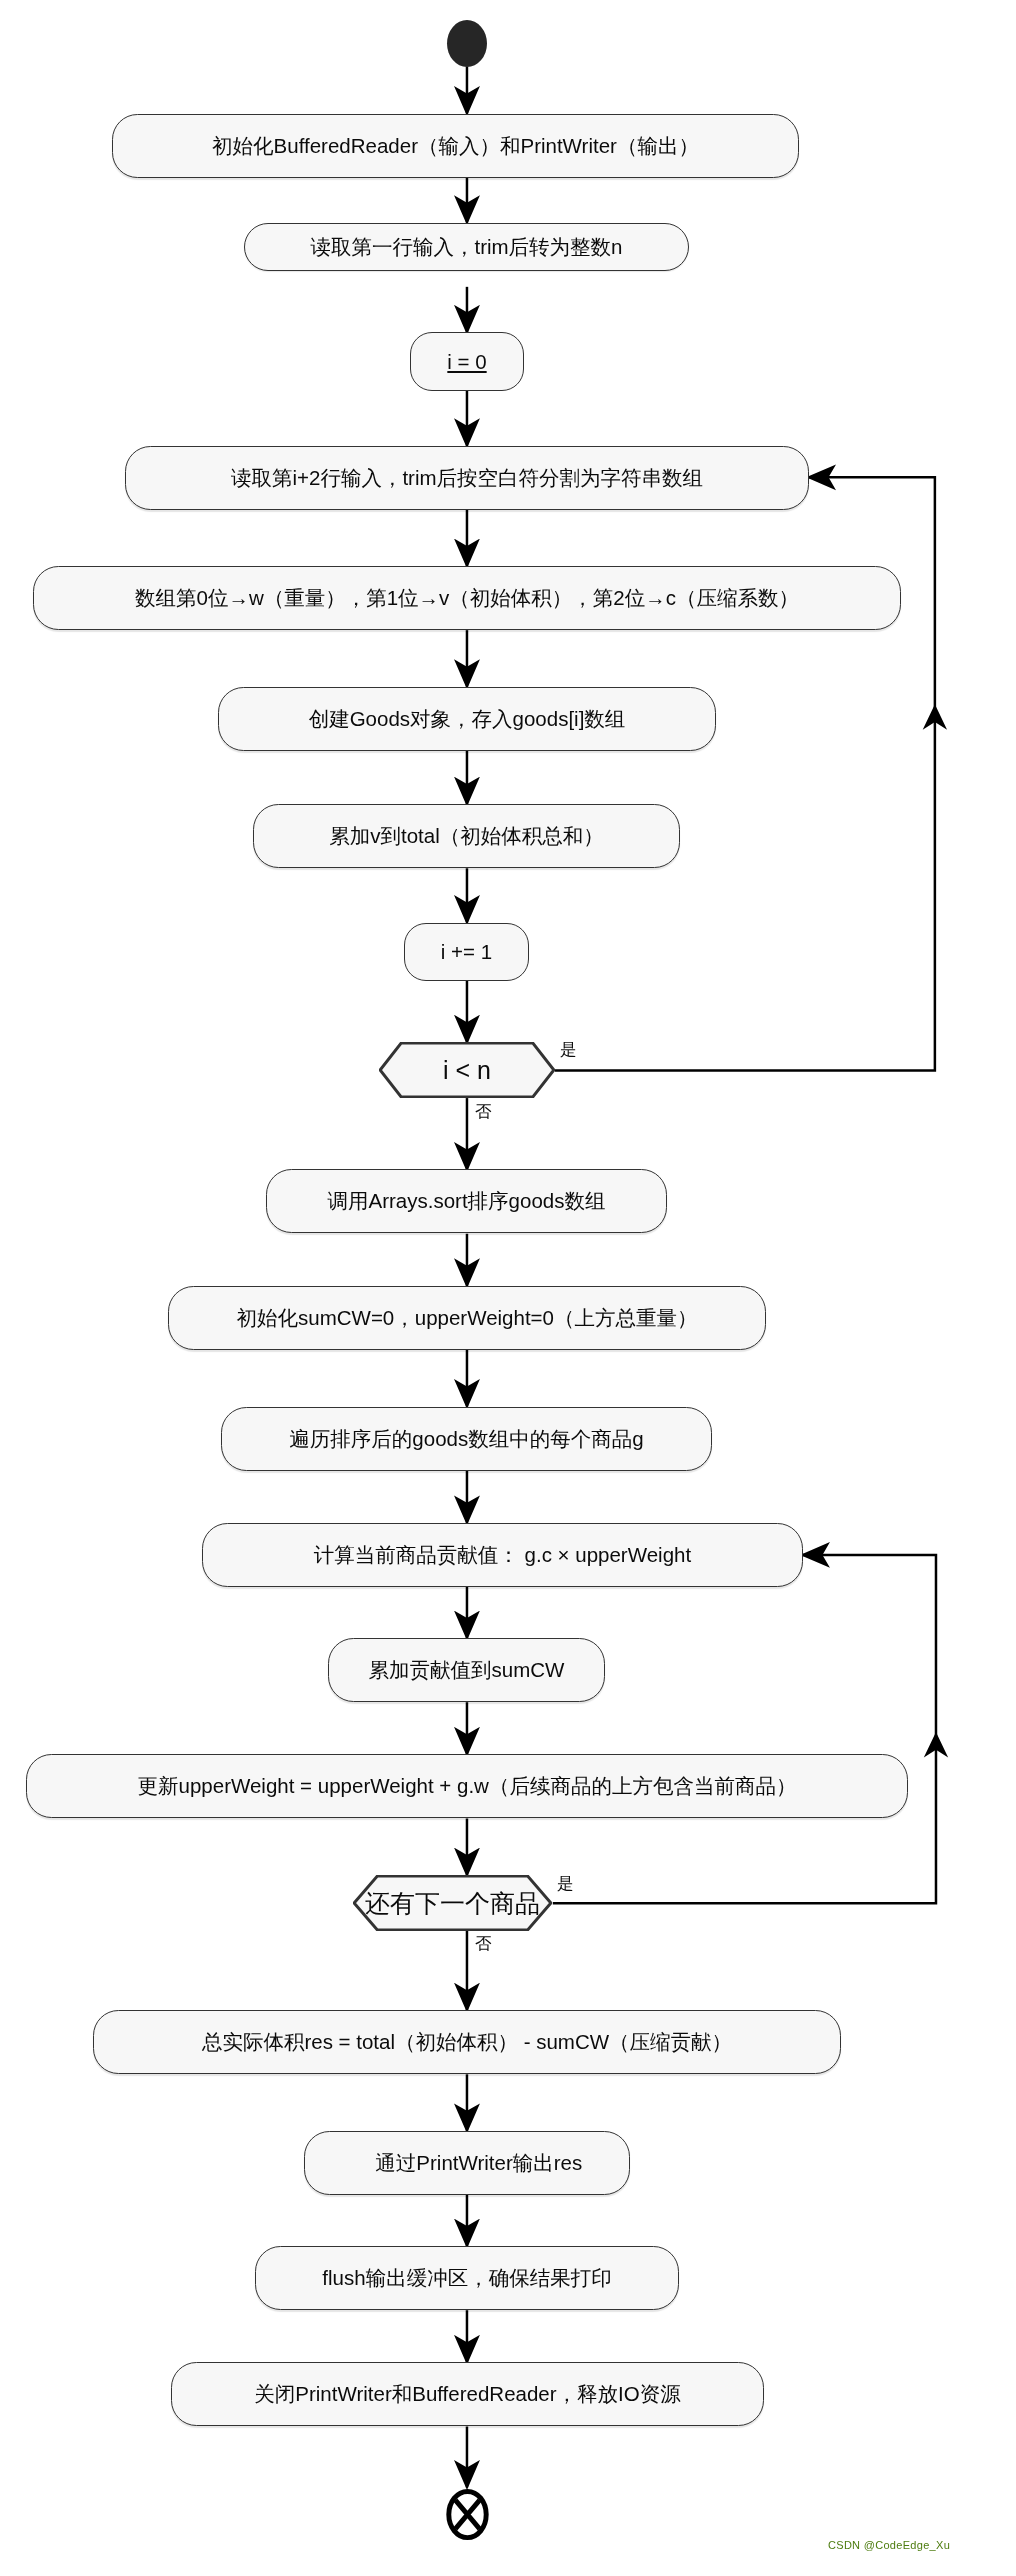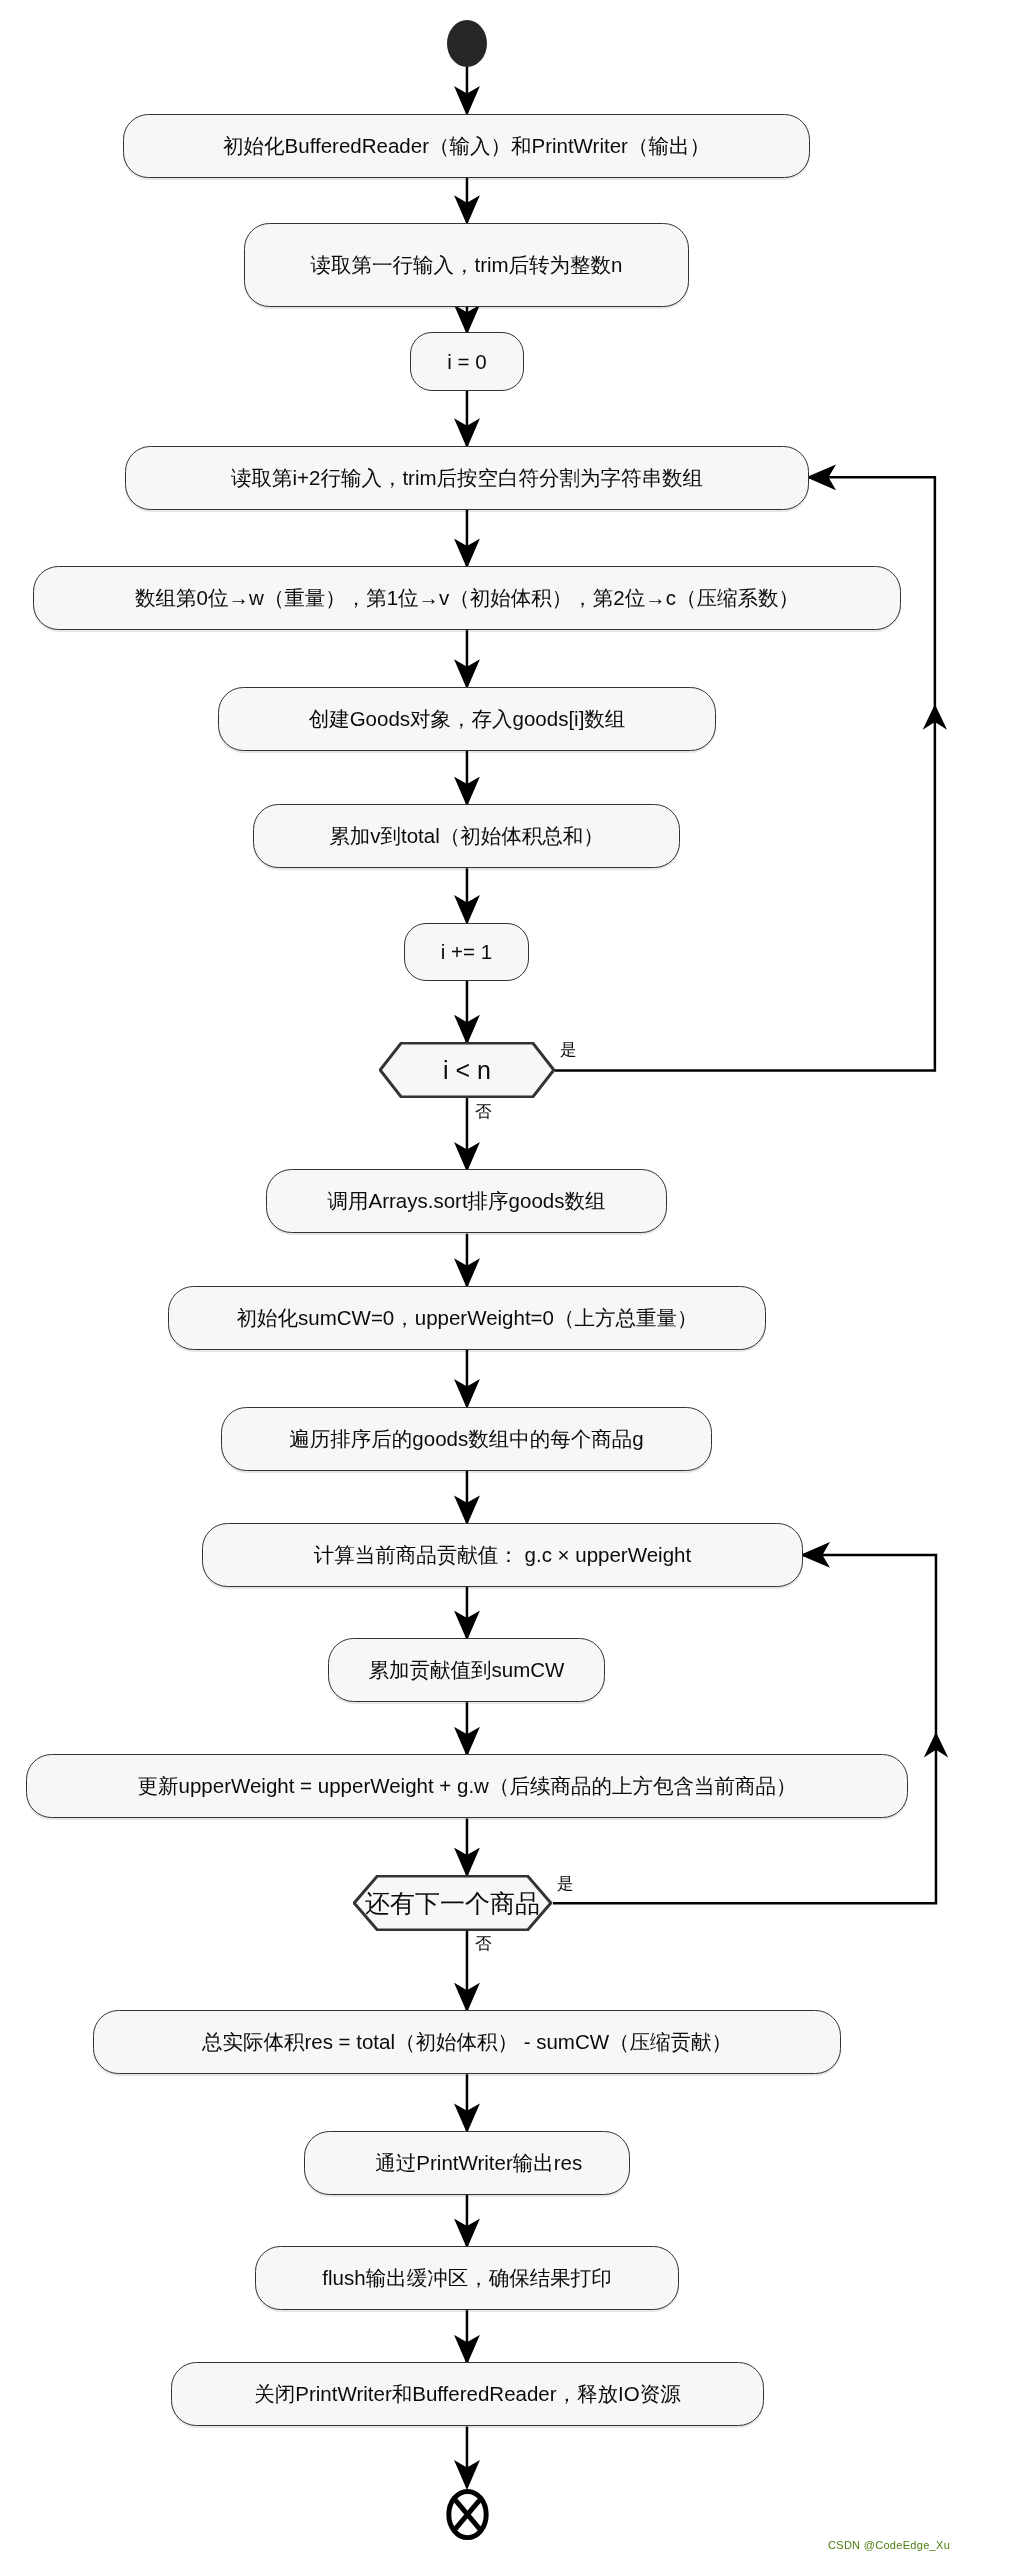--- a/index.html
+++ b/index.html
@@ -140,29 +140,29 @@
 
   <div class="start-node" style="left:447px; top:20px; width:40px; height:47px;"></div>
 
   <div class="end-node" style="left:443px; top:2487px; width:49px; height:55px;">
     <svg width="49" height="55" viewBox="0 0 88 100" xmlns="http://www.w3.org/2000/svg">
       <ellipse cx="44" cy="50" rx="34" ry="42" fill="#ffffff" stroke="#000" stroke-width="9"></ellipse>
       <path d="M22,24 L66,76 M66,24 L22,76" stroke="#000" stroke-width="9" fill="none"></path>
     </svg>
   </div>
 
-  <div class="node proc" style="left:123px; top:114px; width:687px; height:64px;">
+  <div class="node proc" style="left:112px; top:114px; width:687px; height:64px;">
     <span>初始化BufferedReader（输入）和PrintWriter（输出）</span>
   </div>
 
-  <div class="node proc" style="left:244px; top:223px; width:445px; height:84px;">
+  <div class="node proc" style="left:244px; top:223px; width:445px; height:48px;">
     <span>读取第一行输入，trim后转为整数n</span>
   </div>
 
-  <div class="node small" style="left:410px; top:332px; width:114px; height:59px;">
+  <div class="node small" style="left:410px; top:332px; width:114px; height:59px;text-decoration:underline;">
     <span>i = 0</span>
   </div>
 
   <div class="node proc" style="left:125px; top:446px; width:684px; height:64px;">
     <span>读取第i+2行输入，trim后按空白符分割为字符串数组</span>
   </div>
 
   <div class="node proc" style="left:33px; top:566px; width:868px; height:64px;justify-content:center;">
     <span>数组第0位→w（重量），第1位→v（初始体积），第2位→c（压缩系数）</span>
   </div>

